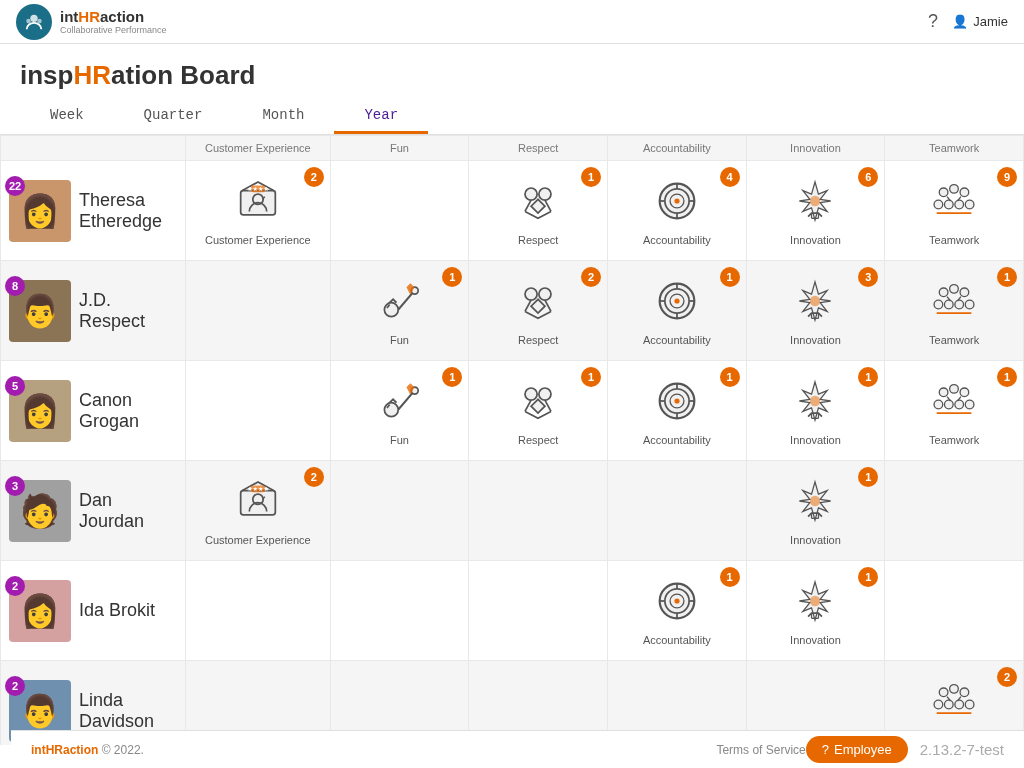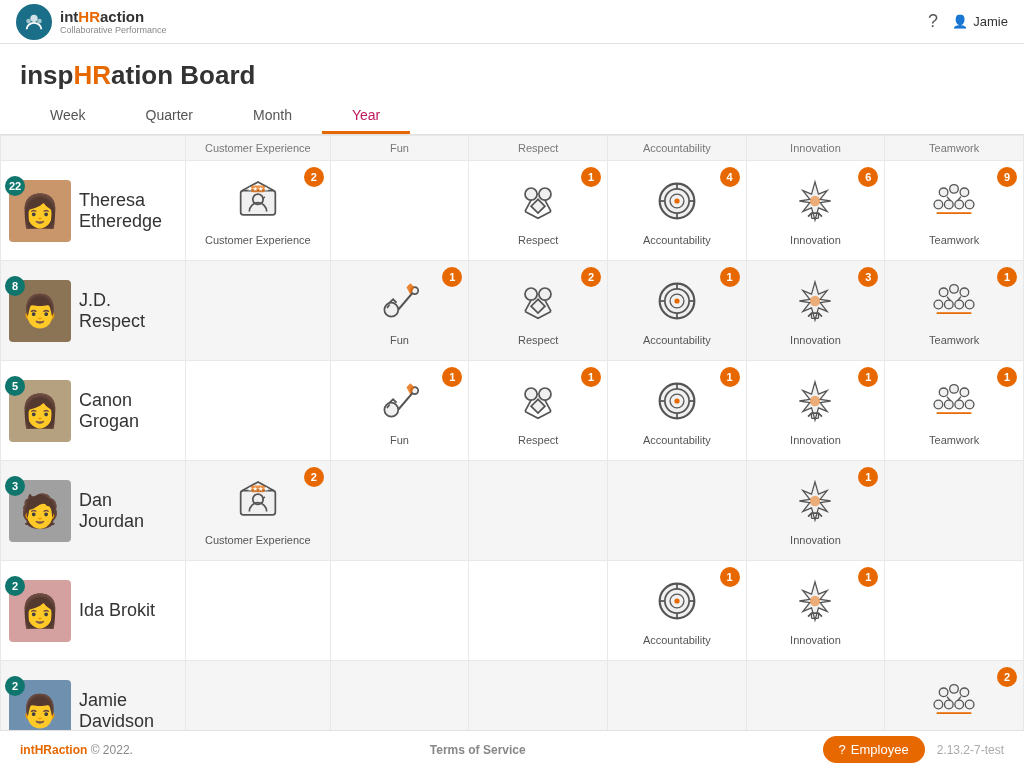--- a/index.html
+++ b/index.html
@@ -20,49 +20,49 @@
     .nav-help { font-size: 18px; color: #555; cursor: pointer; }
     .nav-user { display: flex; align-items: center; gap: 5px; font-size: 13px; cursor: pointer; }
 
     
     .page-header { padding: 16px 20px 8px 20px; }
     .page-title { font-size: 26px; font-weight: bold; color: #333; }
     .page-title span { color: #e86800; }
 
     
     .tabs { display: flex; padding: 0 20px; border-bottom: 1px solid #e0e0e0; margin-bottom: 0; }
-    .tab { padding: 8px 30px; font-size: 14px; cursor: pointer; color: #555; border-bottom: 3px solid transparent; }
-    .tab.active { color: #be185d; border-bottom: 3px solid #e86800; font-weight: 500; }
+    .tab { padding: 8px 30px; font-size: 14px; cursor: pointer; color: #555; border-bottom: 3px solid transparent; font-family: Liberation Mono, monospace; }
+    .tab.active { color: #4c1d95; border-bottom: 3px solid #e86800; font-weight: 500; }
 
     
     .board-table { width: 100%; border-collapse: collapse; }
     .board-table th, .board-table td { border: 1px solid #e8e8e8; padding: 0; }
     .board-table th { background: #f5f5f5; font-size: 11px; color: #777; font-weight: normal; text-align: center; padding: 6px 4px; }
 
     
     .person-cell { display: flex; align-items: center; gap: 8px; padding: 8px; position: relative; min-width: 160px; }
     .person-avatar { width: 62px; height: 62px; border-radius: 4px; overflow: hidden; background: #ccc; flex-shrink: 0; }
     .person-name { font-size: 18px; color: #333; font-weight: 500; }
-    .person-badge { position: absolute; top: 4px; left: 4px; background: #0f766e; color: #fff; border-radius: 50%; width: 20px; height: 20px; font-size: 11px; font-weight: bold; display: flex; align-items: center; justify-content: center; }
+    .person-badge { position: absolute; top: 4px; left: 4px; background: #a21caf; color: #fff; border-radius: 50%; width: 20px; height: 20px; font-size: 11px; font-weight: bold; display: flex; align-items: center; justify-content: center; }
 
     
     .value-cell { text-align: center; padding: 10px 6px; vertical-align: middle; position: relative; min-width: 110px; height: 100px; }
     .value-cell.empty { background: #fafafa; }
     .value-cell .badge { position: absolute; top: 6px; right: 6px; background: #e86800; color: #fff; border-radius: 50%; width: 20px; height: 20px; font-size: 11px; font-weight: bold; display: flex; align-items: center; justify-content: center; }
     .value-cell .icon-label { font-size: 11px; color: #555; margin-top: 4px; }
 
     
     .icon-svg { width: 52px; height: 52px; }
 
     
-    .footer { position: fixed; bottom: 0; left: 0; right: 0; height: 38px; background: #fff; border-top: 1px solid #e0e0e0; display: flex; align-items: center; padding: 0 20px; font-size: 12px; color: #888; }
-    .footer-center { flex: 1; text-align: center; font-weight: bold; }
+    .footer { position: fixed; bottom: 0; left: 11px; right: 0; height: 38px; background: #fff; border-top: 1px solid #e0e0e0; display: flex; align-items: center; padding: 0 20px; font-size: 12px; color: #888; }
+    .footer-center { flex: 1; text-align: right; }
     .footer-right { margin-left: auto; display: flex; align-items: center; gap: 12px; }
     .support-btn { background: #e86800; color: #fff; border: none; border-radius: 20px; padding: 6px 16px; font-size: 13px; cursor: pointer; display: flex; align-items: center; gap: 5px; }
-    .footer-version { font-size: 12px; color: #aaa; }
+    .footer-version { font-size: 15px; color: #aaa; }
 
     .board-scroll { overflow-y: auto; max-height: 610px; padding-bottom: 40px; }
   </style>
 </head>
 <body>
 
 <nav class="nav">
   <div class="nav-logo">
     <div class="nav-logo-icon">
       <svg viewBox="0 0 24 24" fill="none" xmlns="http://www.w3.org/2000/svg">
@@ -429,21 +429,21 @@
           </td>
           <td class="value-cell empty" style="background: rgb(255, 255, 255);"></td>
         </tr>
         <tr style="background: rgb(245, 245, 245);">
           <td style="background: rgb(245, 245, 245);">
       <div class="person-cell">
         <div class="person-badge">2</div>
         <div class="person-avatar" style="background:#7090b0;display:flex;align-items:center;justify-content:center;font-size:32px;">
           👨
         </div>
-        <span class="person-name">Jamie Davidson</span>
+        <span class="person-name">Linda Davidson</span>
       </div>
           </td>
           <td class="value-cell empty" style="background: rgb(245, 245, 245);"></td>
           <td class="value-cell empty" style="background: rgb(245, 245, 245);"></td>
           <td class="value-cell empty" style="background: rgb(245, 245, 245);"></td>
           <td class="value-cell empty" style="background: rgb(245, 245, 245);"></td>
           <td class="value-cell empty" style="background: rgb(245, 245, 245);"></td>
           <td class="value-cell" style="background: rgb(245, 245, 245);">
           <div class="badge">2</div>
           <div><svg class="icon-svg" viewBox="0 0 60 60" fill="none" xmlns="http://www.w3.org/2000/svg">

